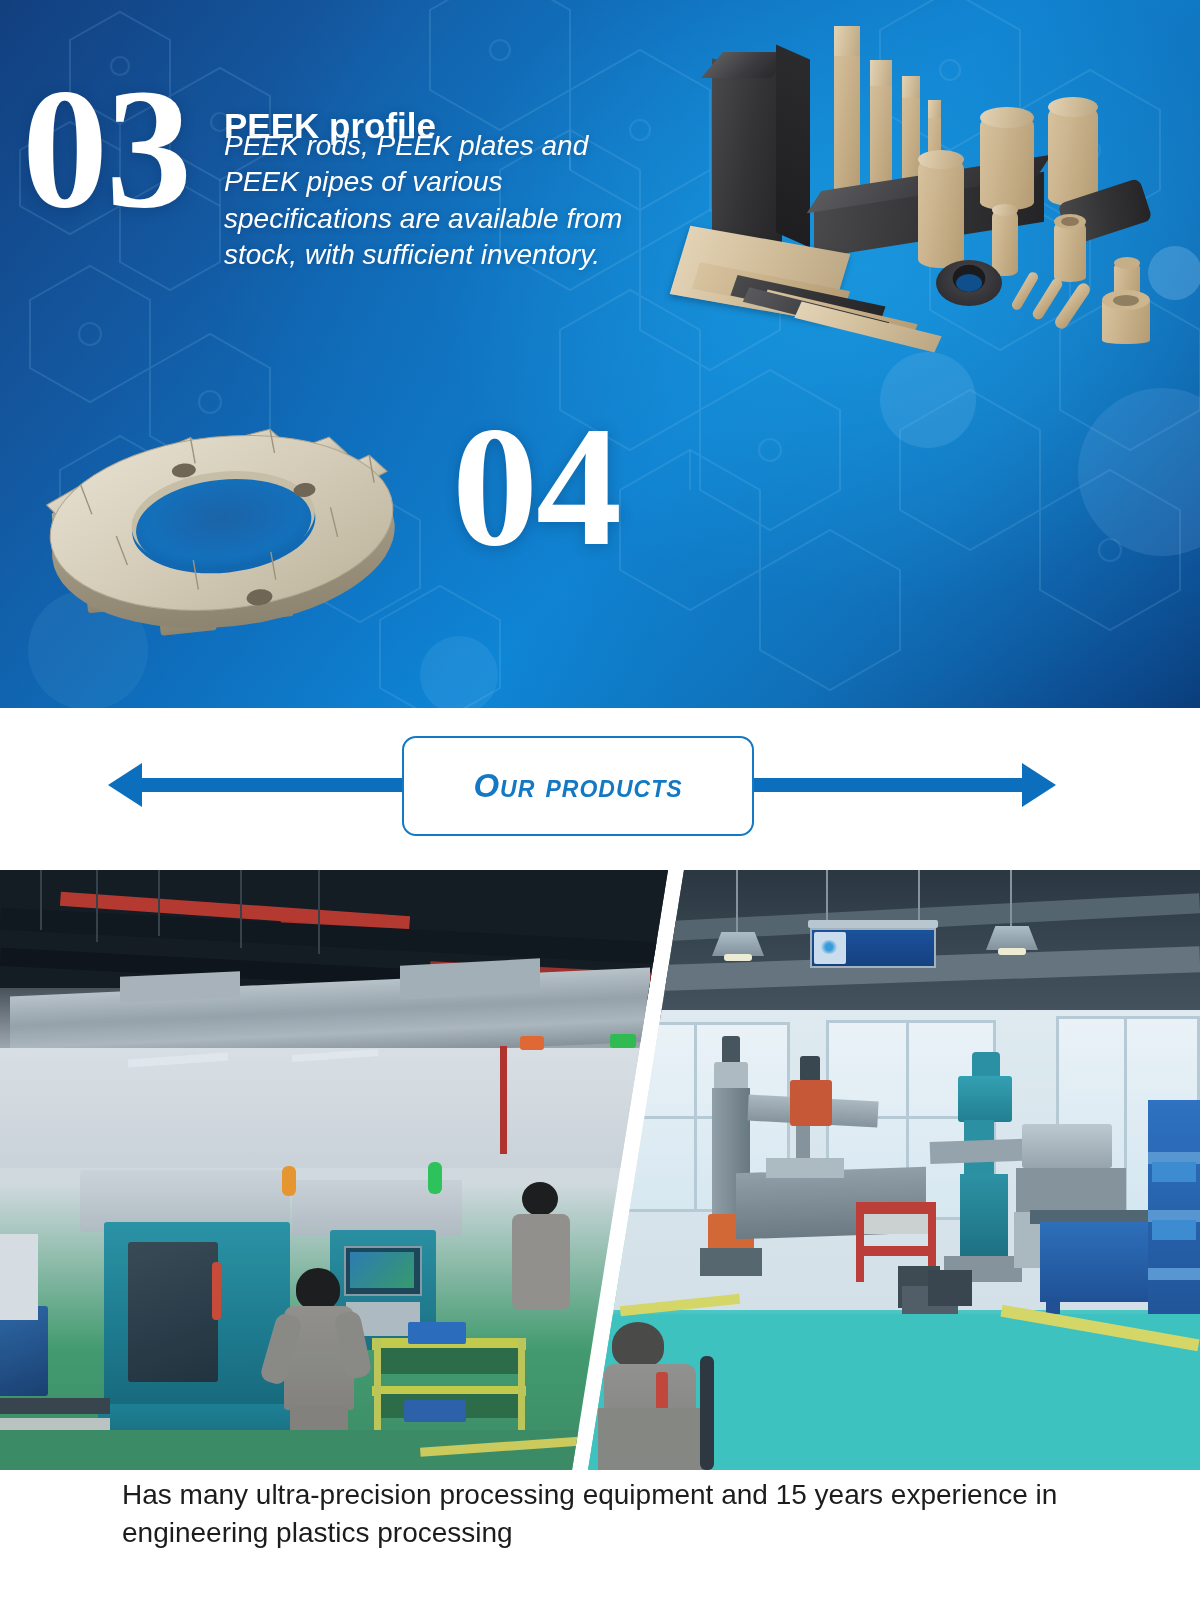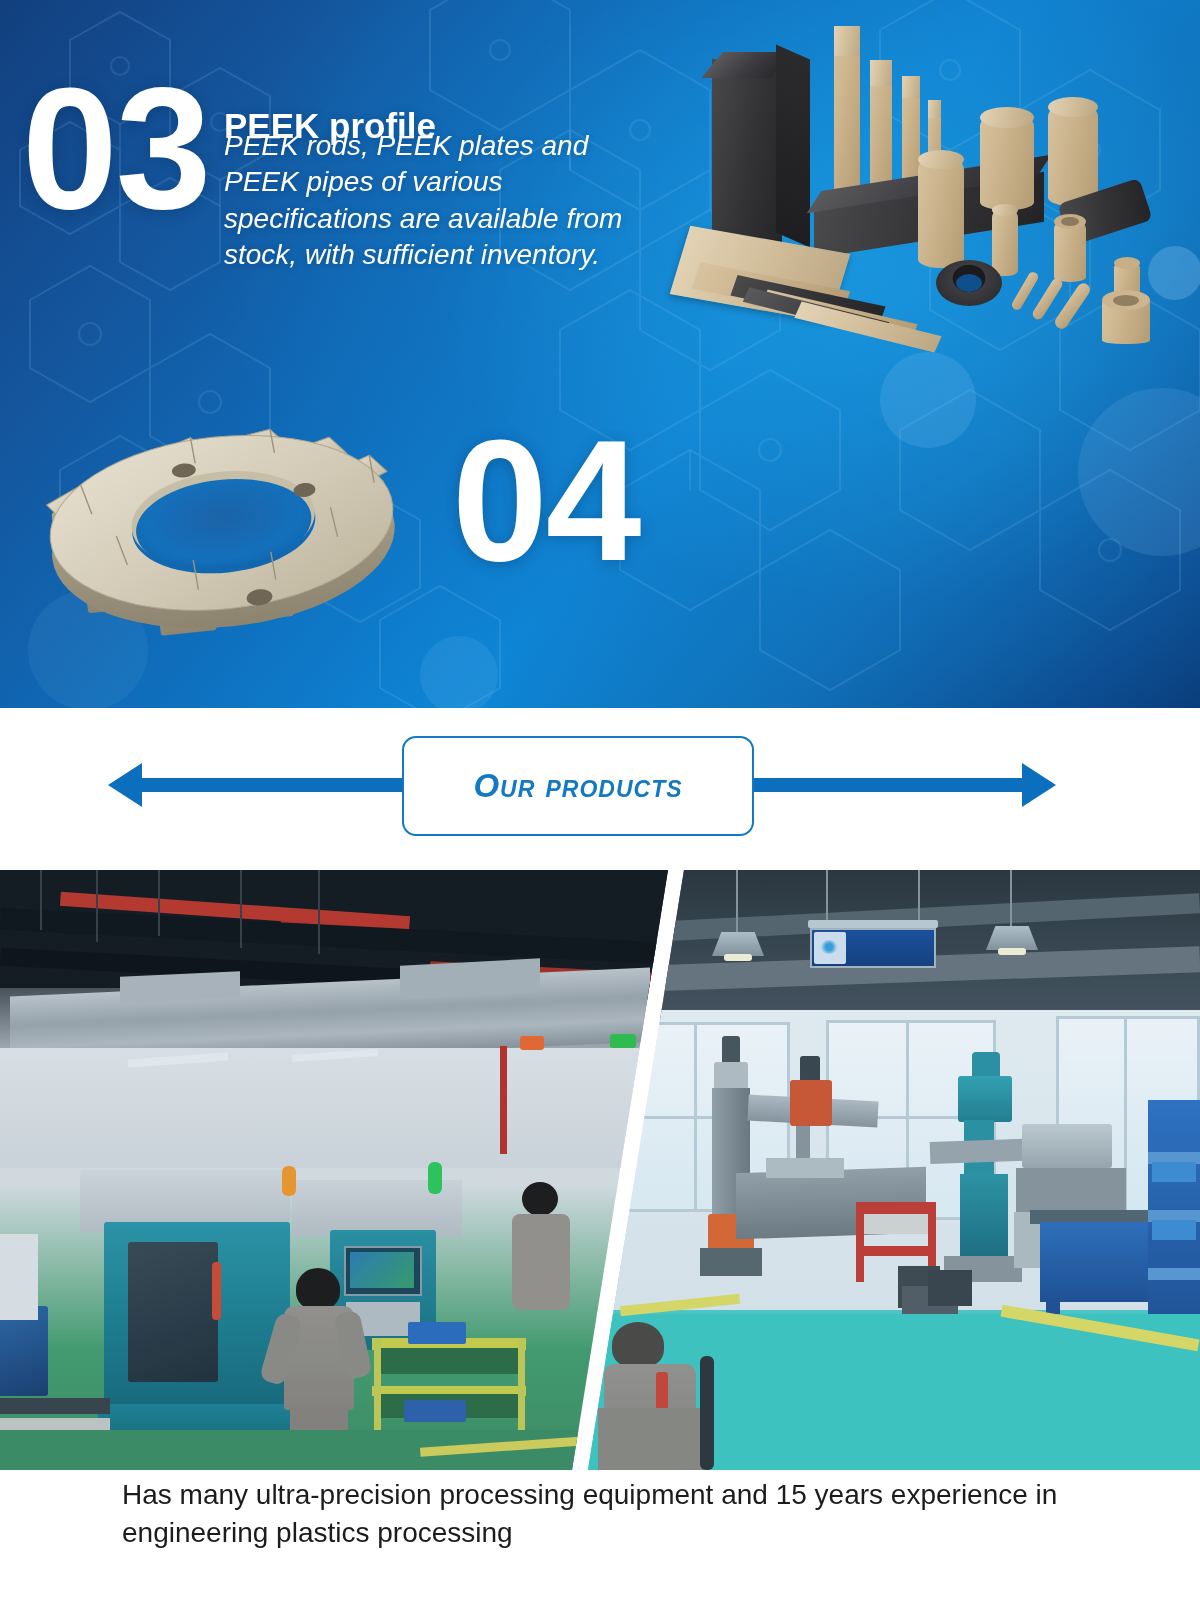--- a/index.html
+++ b/index.html
@@ -20,23 +20,24 @@
     overflow:hidden;
   }
   .hexlayer { position:absolute; inset:0; opacity:0.30; }
   .blob { position:absolute; border-radius:50%; }
 
   
   .bignum {
     position:absolute; color:#fff; font-weight:700;
     letter-spacing:-2px; line-height:1;
     text-shadow:0 2px 14px rgba(4,40,80,0.30);
+    font-family:Liberation Serif, serif;
   }
   #num03 { left:22px; top:62px; font-size:172px; }
-  #num04 { left:452px; top:414px; font-size:172px; }
+  #num04 { left:452px; top:400px; font-size:172px; }
 
   .blk-title {
     position:absolute; color:#fff; font-weight:700;
     line-height:1.08; text-shadow:0 1px 8px rgba(4,40,80,0.35);
   }
   .blk-body {
     position:absolute; color:#fff; font-weight:400;
     line-height:1.30; text-shadow:0 1px 6px rgba(4,40,80,0.30);font-style:italic;
   }
   #t03 { left:224px; top:63px; font-size:35px;margin-top:44px; }

